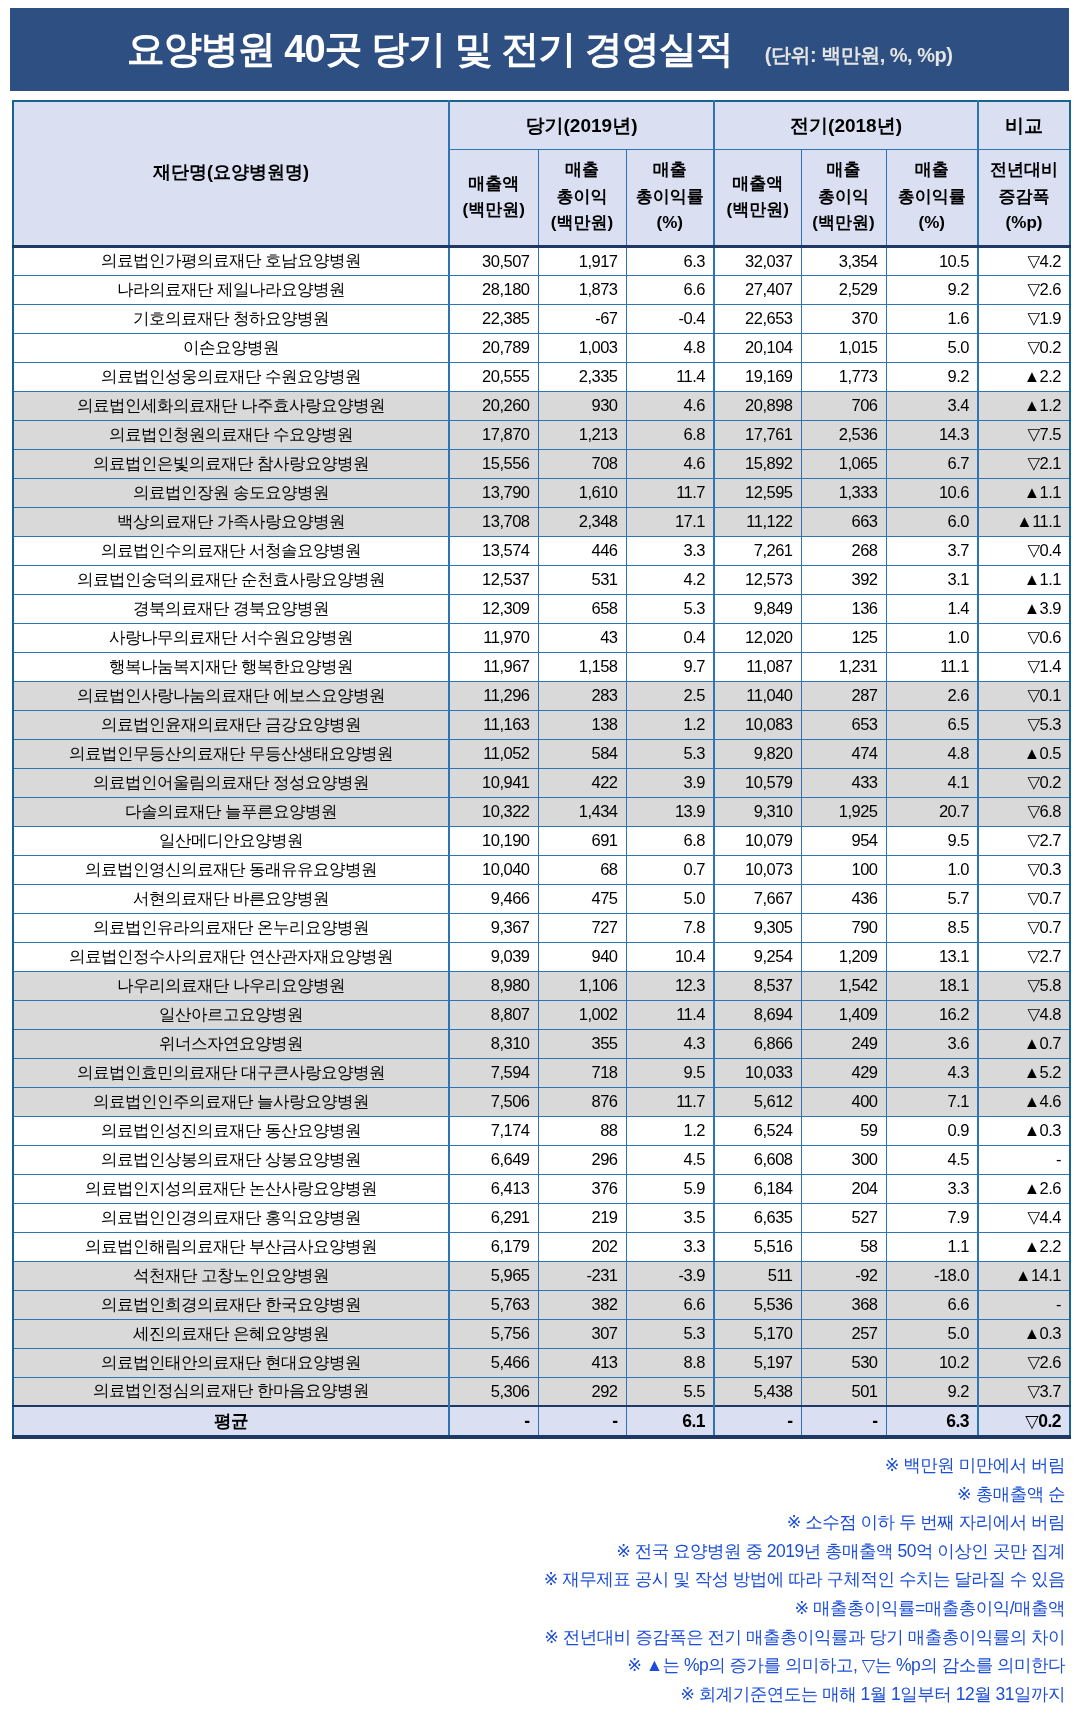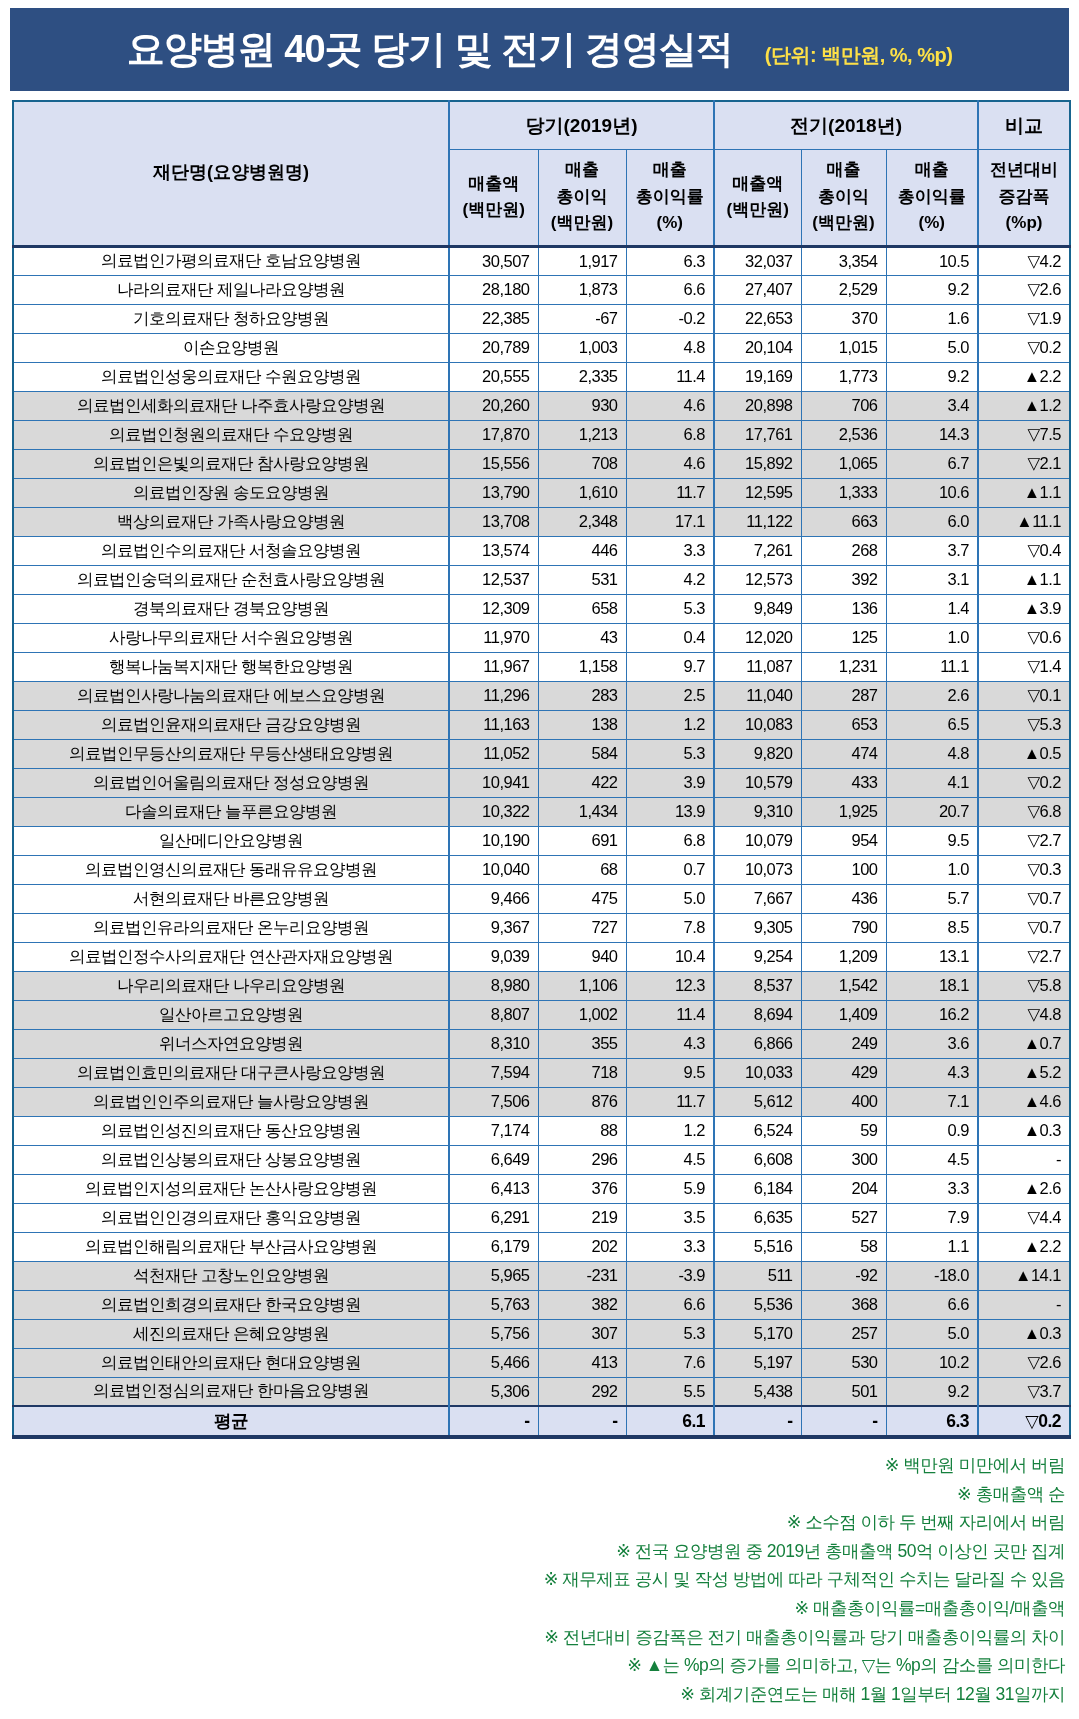--- a/index.html
+++ b/index.html
@@ -19,21 +19,21 @@
     background: #2e4f82;
     display: flex;
     align-items: center;
     justify-content: center;
   }
   .title-inline { display: flex; align-items: baseline; white-space: nowrap; gap: 32px; }
   .title-main {
     color: #fff; font-weight: bold; font-size: 38px; letter-spacing: -1px;
   }
   .title-unit {
-    color: #fde047; font-weight: bold; font-size: 20px; letter-spacing: -0.5px;
+    color: #e5e5e5; font-weight: bold; font-size: 20px; letter-spacing: -0.5px;
   }
 
   
   table.report {
     margin: 9px 10px 0 12px;
     width: 1057px;
     table-layout: fixed;
     border-collapse: collapse;
     border: 2px solid #17648f;
     border-bottom: 4px solid #1f3864;
@@ -77,21 +77,21 @@
 
   
   .notes {
     margin: 12px 14px 0 0;
     text-align: right;
   }
   .notes .note-line {
     font-size: 17.5px;
     letter-spacing: -0.5px;
     line-height: 28.6px;
-    color: #15803d;
+    color: #1d4ed8;
   }
 </style>
 </head>
 <body>
 
 <div class="page">
 
   <header class="title-bar">
     <div class="title-inline">
       <span class="title-main">요양병원 40곳 당기 및 전기 경영실적</span>
@@ -157,21 +157,21 @@
           <td class="num">6.6</td>
           <td class="num gs">27,407</td>
           <td class="num">2,529</td>
           <td class="num">9.2</td>
           <td class="num gs">▽2.6</td>
         </tr>
         <tr>
           <td class="c-name">기호의료재단 청하요양병원</td>
           <td class="num gs">22,385</td>
           <td class="num">-67</td>
-          <td class="num">-0.2</td>
+          <td class="num">-0.4</td>
           <td class="num gs">22,653</td>
           <td class="num">370</td>
           <td class="num">1.6</td>
           <td class="num gs">▽1.9</td>
         </tr>
         <tr>
           <td class="c-name">이손요양병원</td>
           <td class="num gs">20,789</td>
           <td class="num">1,003</td>
           <td class="num">4.8</td>
@@ -517,21 +517,21 @@
           <td class="num">5.3</td>
           <td class="num gs">5,170</td>
           <td class="num">257</td>
           <td class="num">5.0</td>
           <td class="num gs">▲0.3</td>
         </tr>
         <tr class="shade">
           <td class="c-name">의료법인태안의료재단 현대요양병원</td>
           <td class="num gs">5,466</td>
           <td class="num">413</td>
-          <td class="num">7.6</td>
+          <td class="num">8.8</td>
           <td class="num gs">5,197</td>
           <td class="num">530</td>
           <td class="num">10.2</td>
           <td class="num gs">▽2.6</td>
         </tr>
         <tr class="shade">
           <td class="c-name">의료법인정심의료재단 한마음요양병원</td>
           <td class="num gs">5,306</td>
           <td class="num">292</td>
           <td class="num">5.5</td>

